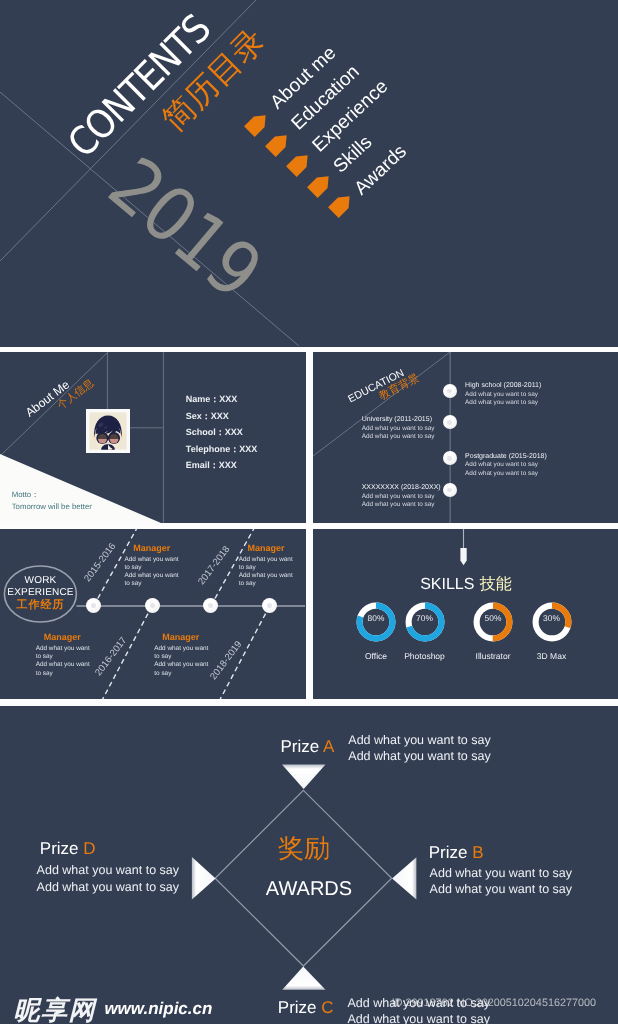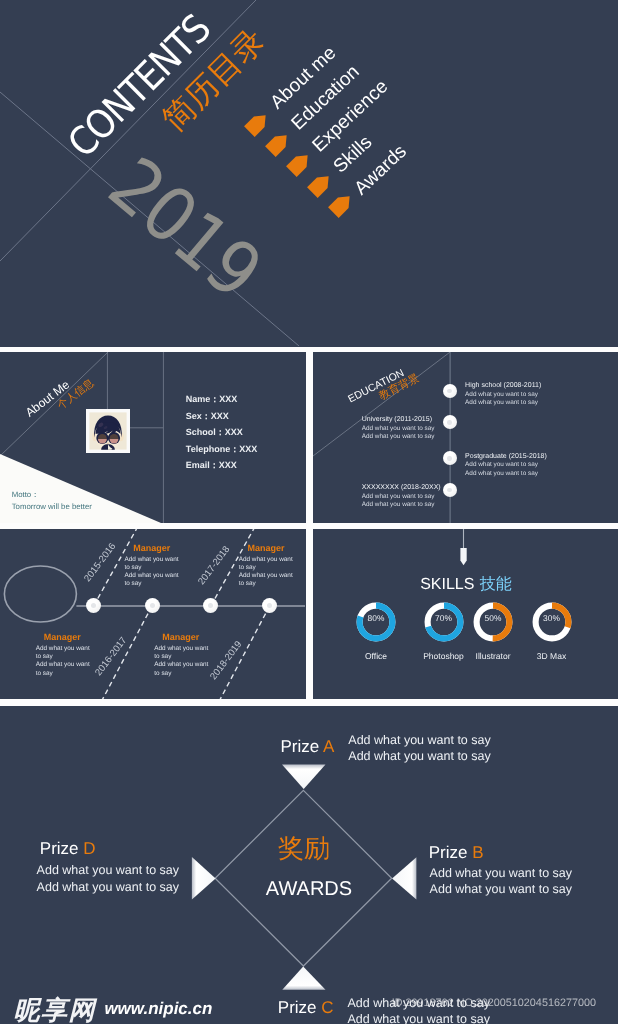--- a/index.html
+++ b/index.html
@@ -69,21 +69,21 @@
           line-height:0;}
 
   
   #wk-circle-text{position:absolute;left:0px;top:46px;width:81px;text-align:center;
       color:#ffffff;font-size:10px;line-height:12.3px;letter-spacing:.2px;}
   #wk-cn{color:#e87b0c;font-size:11px;line-height:13.5px;font-weight:bold;letter-spacing:1px;}
 
   
   #sk-title{position:absolute;left:0;top:56.7px;width:307px;text-align:center;
       color:#ffffff;font-size:16px;line-height:0;}
-  #sk-cn{color:#7dd3fc;font-size:16px;margin-left:1px;}
+  #sk-cn{color:#fef9c3;font-size:16px;margin-left:1px;}
   #sk-row{position:absolute;left:0;top:0;width:307px;height:173px;}
   .sk-cell{position:absolute;width:60px;text-align:center;}
   .sk-ring{display:block;margin:0 auto;}
   .sk-pct{position:absolute;left:0;top:16.2px;width:60px;text-align:center;
       color:#e9ecf1;font-size:8.4px;line-height:0;}
   .sk-name{position:absolute;left:0;top:54.3px;width:60px;text-align:center;
       color:#eef1f5;font-size:8.5px;white-space:nowrap;line-height:0;}
 
   
   #aw-cn{position:absolute;left:204px;top:142.5px;width:200px;text-align:center;
@@ -222,20 +222,25 @@
 
 <div class="slide" id="s-work">
   <svg style="position:absolute;left:0;top:0;" width="305" height="173" viewBox="0 0 305 173">
     <ellipse cx="40.4" cy="65" rx="36" ry="28" fill="none" stroke="#9aa1ae" stroke-width="1.6"></ellipse>
     <line x1="76.4" y1="77" x2="305" y2="77" stroke="#9aa1ae" stroke-width="1.3"></line>
     <line x1="93.6" y1="77" x2="137.0" y2="-1" stroke="#e2e6ec" stroke-width="1.4" stroke-dasharray="5 3.6"></line>
     <line x1="210.8" y1="77" x2="254.2" y2="-1" stroke="#e2e6ec" stroke-width="1.4" stroke-dasharray="5 3.6"></line>
     <line x1="152.0" y1="77" x2="100.6" y2="174" stroke="#e2e6ec" stroke-width="1.4" stroke-dasharray="5 3.6"></line>
     <line x1="269.6" y1="77" x2="218.2" y2="174" stroke="#e2e6ec" stroke-width="1.4" stroke-dasharray="5 3.6"></line>
   </svg>
+  <div id="wk-circle-text">
+    <div>WORK</div>
+    <div>EXPERIENCE</div>
+    <div id="wk-cn">工作经历</div>
+  </div>
   <div class="wk-dot" style="left:86.1px;top:69.5px;"></div>
   <div class="wk-dot" style="left:144.5px;top:69.5px;"></div>
   <div class="wk-dot" style="left:203.3px;top:69.5px;"></div>
   <div class="wk-dot" style="left:262.1px;top:69.5px;"></div>
   <div class="wk-year" style="left:87.4px;top:52.1px;transform:rotate(-53deg);">2015-2016</div>
   <div class="wk-year" style="left:98.2px;top:146.0px;transform:rotate(-53deg);">2016-2017</div>
   <div class="wk-year" style="left:201.4px;top:55.1px;transform:rotate(-53deg);">2017-2018</div>
   <div class="wk-year" style="left:213.2px;top:150.1px;transform:rotate(-53deg);">2018-2019</div>
   <div class="wk-h" style="left:133.3px;top:19.7px;">Manager</div>
   <div class="wk-l" style="left:124.5px;top:31.0px;">Add what you want</div>
@@ -270,21 +275,21 @@
   </div>
   <div id="sk-row">
         <div class="sk-cell" style="left: 33.5px; top: 73.2px;">
           <svg class="sk-ring" width="40" height="40" viewBox="0 0 40 40">
             <circle cx="20" cy="20" r="16.4" fill="none" stroke="#ffffff" stroke-width="6.1"></circle>
             <circle cx="20" cy="20" r="16.4" fill="none" stroke="#1fa5e0" stroke-width="6.1" stroke-dasharray="82.44 20.61" transform="rotate(-90 20 20)"></circle>
           </svg>
           <div class="sk-pct">80%</div>
           <div class="sk-name">Office</div>
         </div>
-        <div class="sk-cell" style="left: 101px; top: 73.2px;">
+        <div class="sk-cell" style="left: 82px; top: 73.2px;">
           <svg class="sk-ring" width="40" height="40" viewBox="0 0 40 40">
             <circle cx="20" cy="20" r="16.4" fill="none" stroke="#ffffff" stroke-width="6.1"></circle>
             <circle cx="20" cy="20" r="16.4" fill="none" stroke="#1fa5e0" stroke-width="6.1" stroke-dasharray="72.13 30.91" transform="rotate(-90 20 20)"></circle>
           </svg>
           <div class="sk-pct">70%</div>
           <div class="sk-name">Photoshop</div>
         </div>
         <div class="sk-cell" style="left: 150.5px; top: 73.2px;">
           <svg class="sk-ring" width="40" height="40" viewBox="0 0 40 40">
             <circle cx="20" cy="20" r="16.4" fill="none" stroke="#ffffff" stroke-width="6.1"></circle>

